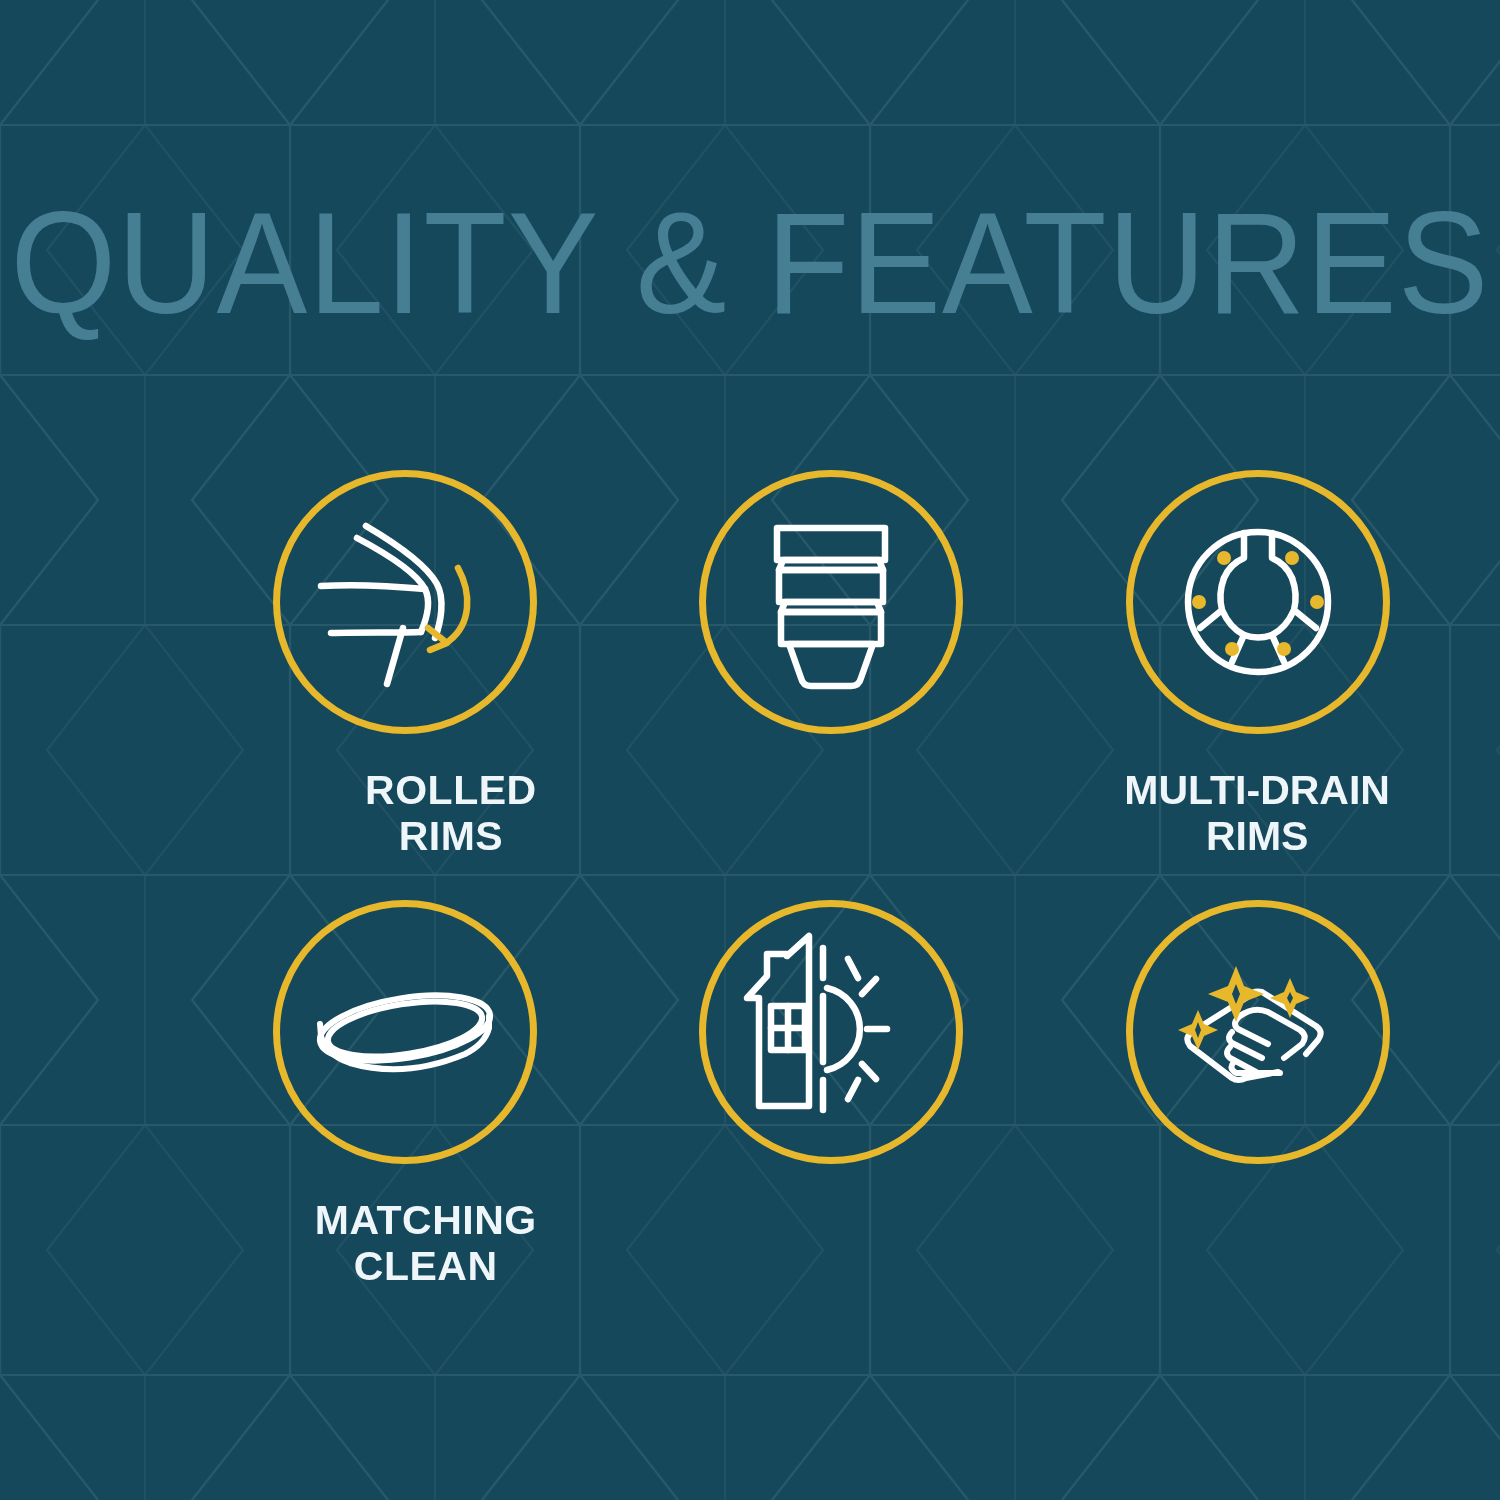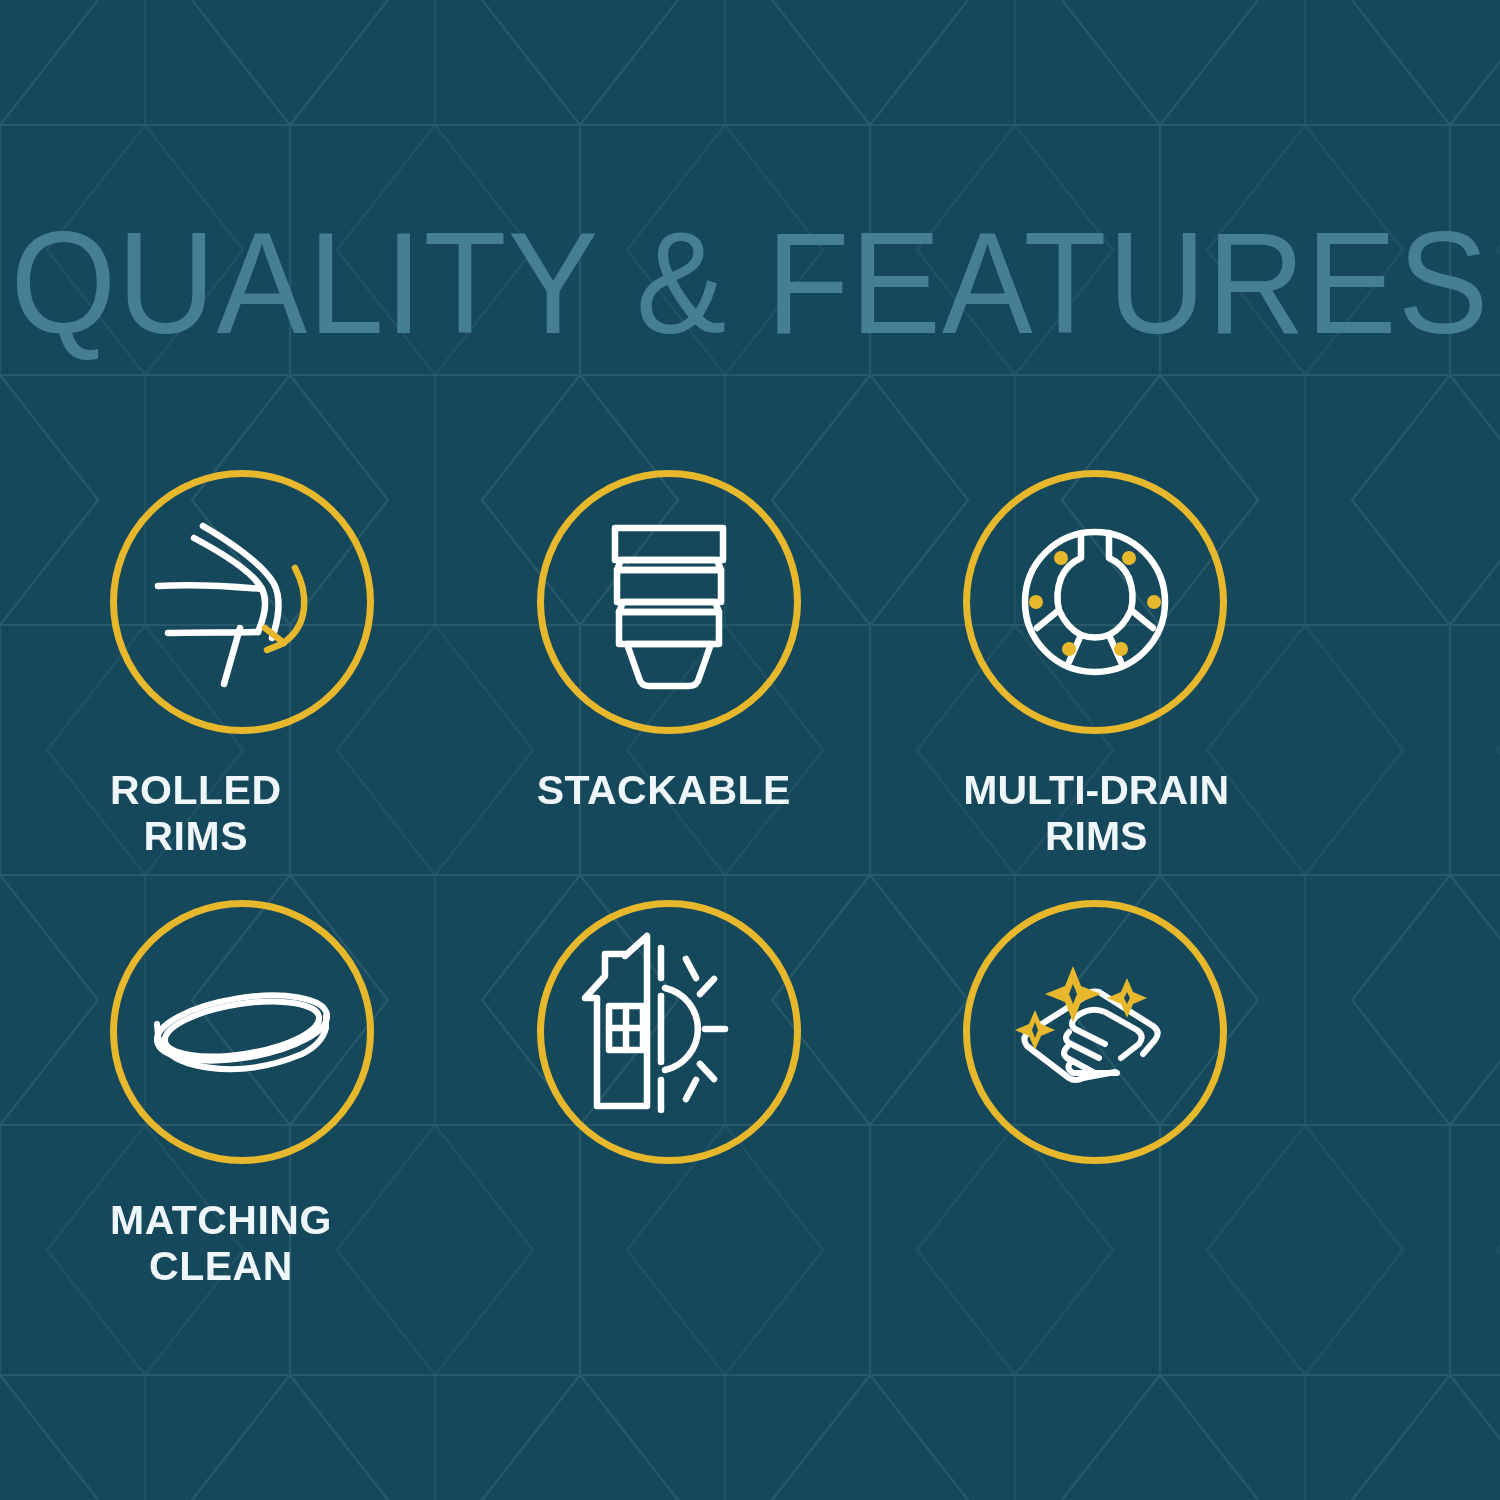--- a/index.html
+++ b/index.html
@@ -23,21 +23,21 @@
     inset: 0;
     z-index: 0;
     pointer-events: none;
   }
 
   
   #title-wrap {
     position: absolute;
     left: 0;
     right: 0;
-    top: 208px;
+    top: 188px;
     height: 150px;
     z-index: 2;
     display: flex;
     align-items: center;
     justify-content: center;
   }
   #page-title {
     font-family: "Liberation Sans", sans-serif;
     font-weight: 300;
     font-size: 136px;
@@ -58,21 +58,21 @@
     z-index: 2;
     display: grid;
     grid-template-columns: repeat(3, 1fr);
     grid-template-rows: repeat(2, 430px);
     row-gap: 0px;
     column-gap: 0px;
   }
   .feature {
     display: flex;
     flex-direction: column;
-    align-items: flex-start;
+    align-items: flex-end;
   }
   .icon-circle {
     width: 264px;
     height: 264px;
     border-radius: 50%;
     border: 7px solid #e8b82c;
     box-sizing: border-box;
     display: flex;
     align-items: center;
     justify-content: center;
@@ -163,21 +163,20 @@
           <g fill="none" stroke="#ffffff" stroke-width="6.5" stroke-linecap="round" stroke-linejoin="round">
             <path d="M 46 26 L 154 26 L 154 58 L 46 58 Z"></path>
             <path d="M 52 58 L 148 58 L 152 68 L 48 68 Z"></path>
             <path d="M 48 68 L 152 68 L 152 100 L 48 100 Z"></path>
             <path d="M 54 100 L 146 100 L 150 110 L 50 110 Z"></path>
             <path d="M 50 110 L 150 110 L 150 142 L 50 142 Z"></path>
             <path d="M 58 142 L 142 142 L 130 176 Q 128 184 120 184 L 80 184 Q 72 184 70 176 Z"></path>
           </g>
         </svg>
       </div>
-      <div class="feature-label">STACKABLE</div>
     </div>
 
     <div class="feature">
       <div class="icon-circle">
         <svg viewBox="0 0 200 200">
           <g fill="none" stroke="#ffffff" stroke-width="6.5" stroke-linecap="round" stroke-linejoin="round">
             <circle cx="100" cy="100" r="70"></circle>
 
             <path d="M 86 31 L 86 56 Q 72 62 66 76"></path>
             <path d="M 114 31 L 114 56 Q 128 62 134 76"></path>

